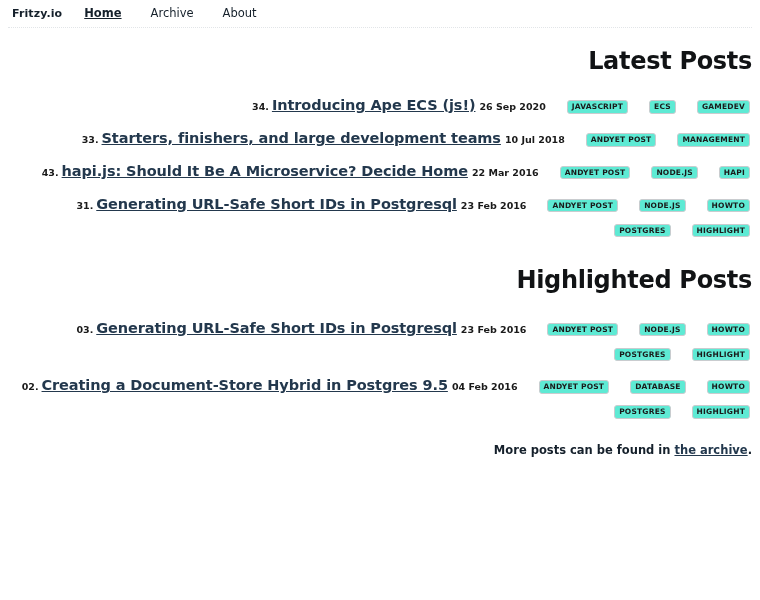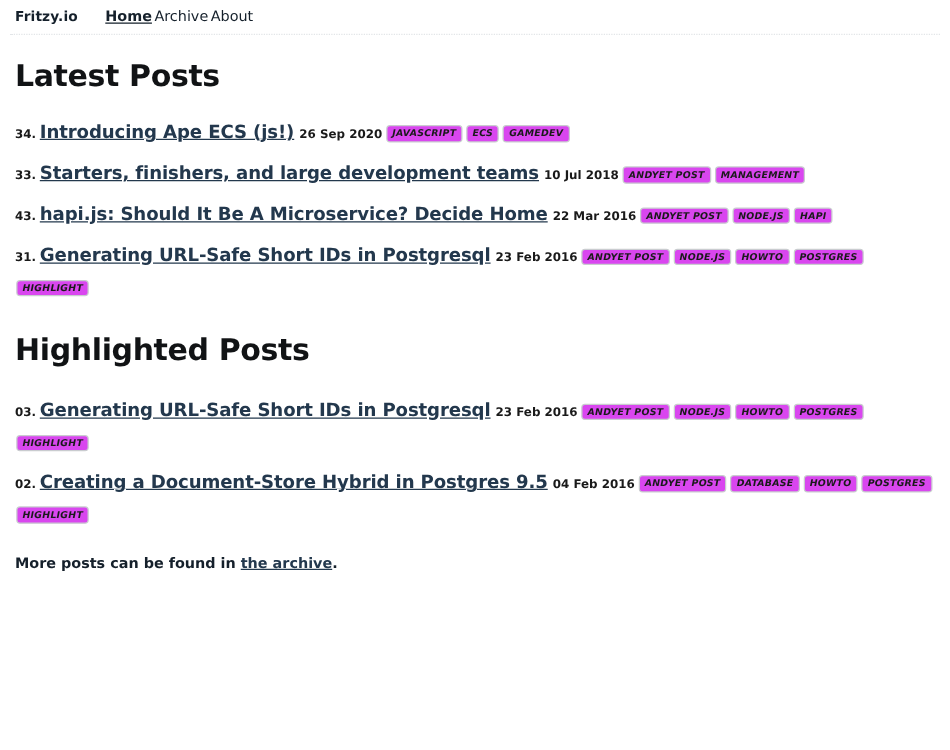--- a/index.html
+++ b/index.html
@@ -10,40 +10,41 @@
   body {
     width: 760px;
     height: 600px;
     overflow: hidden;
     font-family: "DejaVu Sans", "Liberation Sans", sans-serif;
     color: #1a1a1a;
     -webkit-font-smoothing: antialiased;
   }
   .page {
     padding: 0 8px;
+    text-align: right;
   }
   
   .site-header {
     display: flex;
     align-items: baseline;
     padding: 6px 0 7px 4px;
     border-bottom: 1px dotted #e2e5e8;
   }
   .brand {
     font-size: 11px;
     font-weight: bold;
     color: #15202b;
     letter-spacing: 0.1px;
     margin-right: 22px;
     text-decoration: none;
   }
   .nav {
     display: flex;
     align-items: baseline;
-    gap: 2px;
+    gap: 29px;
   }
   .nav-link {
     font-size: 11.5px;
     color: #15202b;
     text-decoration: none;
   }
   .nav-link.active {
     font-weight: bold;
     text-decoration: underline;
   }
@@ -90,31 +91,30 @@
     color: #1a1a1a;
     margin-left: 4px;
     margin-right: 2px;
     white-space: nowrap;
   }
   .tag {
     display: inline-block;
     font-size: 7.5px;
     font-weight: bold;
     color: #1a1a1a;
-    background: #d946ef;
+    background: #5eead4;
     border: 1px solid #c9cccf;
     border-radius: 3px;
     padding: 2px 4px 2px 4px;
-    margin: 1px 2px 1px 1px;
+    margin: 1px 2px 1px 19px;
     letter-spacing: 0.2px;
     text-decoration: none;
     vertical-align: 1px;
     line-height: 1;
     white-space: nowrap;
-    font-style: italic;
   }
   
   .more-posts {
     font-size: 11.5px;
     font-weight: bold;
     color: #15202b;
     margin: 20px 0 0 4px;
   }
   .more-posts a {
     color: #23384d;

